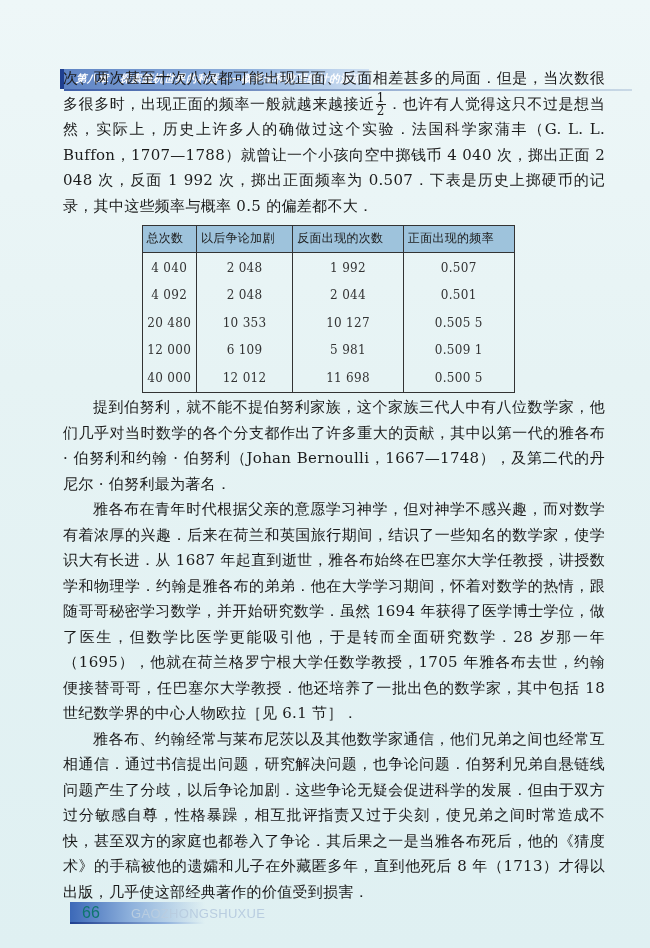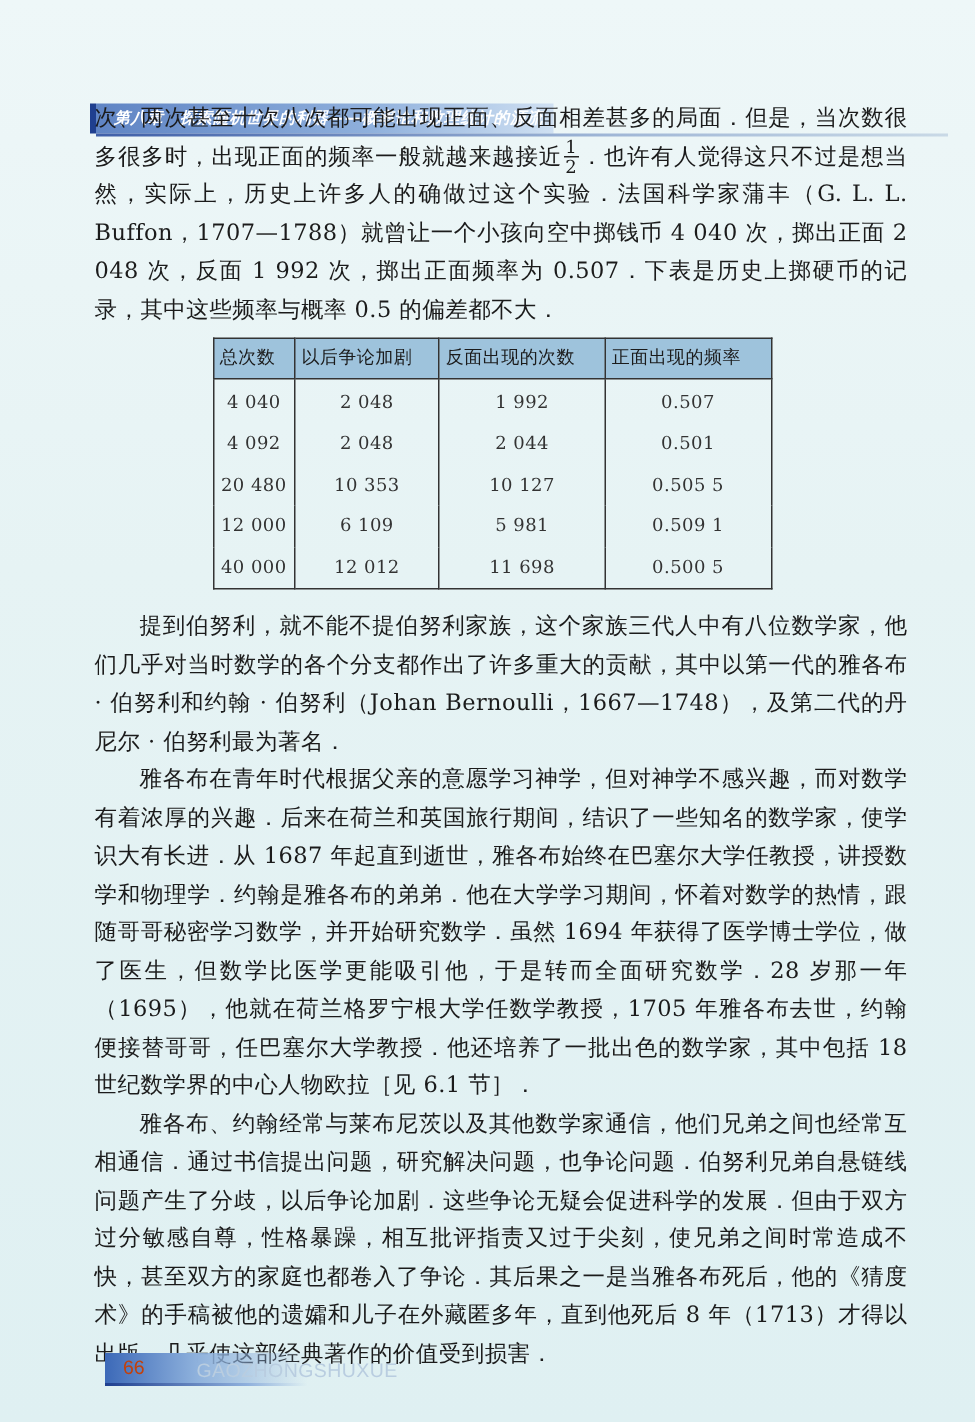--- a/index.html
+++ b/index.html
@@ -33,21 +33,21 @@
   }
   .content p { margin:0; }
   .indent { text-indent:2em; }
   .frac {
     display:inline-block; vertical-align:middle; text-align:center;
     font-size:12px; line-height:12px; margin:0 1px;
   }
   .frac span { display:block; }
   .frac .num { border-bottom:1px solid #222; padding:0 1px; }
   table.tosses {
-    margin:6px auto 12px auto; border-collapse:collapse;
+    margin:6px auto 2px auto; border-collapse:collapse;
     font-size:12.5px; width:373px; position:relative; left:-6px;
   }
   table.tosses th {
     background:#9ec3dc; font-weight:normal; height:22px;
     border:1.5px solid #333; padding:0 4px;
     font-family: "DejaVu Sans", sans-serif; font-size:12px;
   }
   table.tosses td {
     text-align:center; height:21px; border-left:1.5px solid #333; border-right:1.5px solid #333;
     color:#333; font-size:12px;
@@ -55,21 +55,21 @@
   table.tosses tr:last-child td { border-bottom:1.5px solid #333; }
   table.tosses tbody tr:first-child td { padding-top:3px; }
   .footer {
     position:absolute; left:70px; top:902px; width:200px; height:22px;
   }
   .footer-bar {
     position:absolute; left:0; top:0; width:135px; height:20px;
     background: linear-gradient(90deg, #3c69b8 0%, #8eb1dc 45%, rgba(220,235,245,0) 100%);
   }
   .page-number {
-    position:absolute; left:12px; top:2px; color:#c2410c; font-size:13px;
+    position:absolute; left:12px; top:2px; color:#0f766e; font-size:16px;
     font-family: "Liberation Sans", sans-serif;
   }
   .footer-brand {
     position:absolute; left:61px; top:4px; color:#b9cde0; font-size:13px;
     letter-spacing:0.3px; font-family: "Liberation Sans", sans-serif;
   }
   .footer-line {
     position:absolute; left:0; top:20px; width:135px; height:2px;
     background: linear-gradient(90deg, #1f3f8f 0%, #8fb0dc 70%, rgba(200,220,235,0) 100%);
   }

